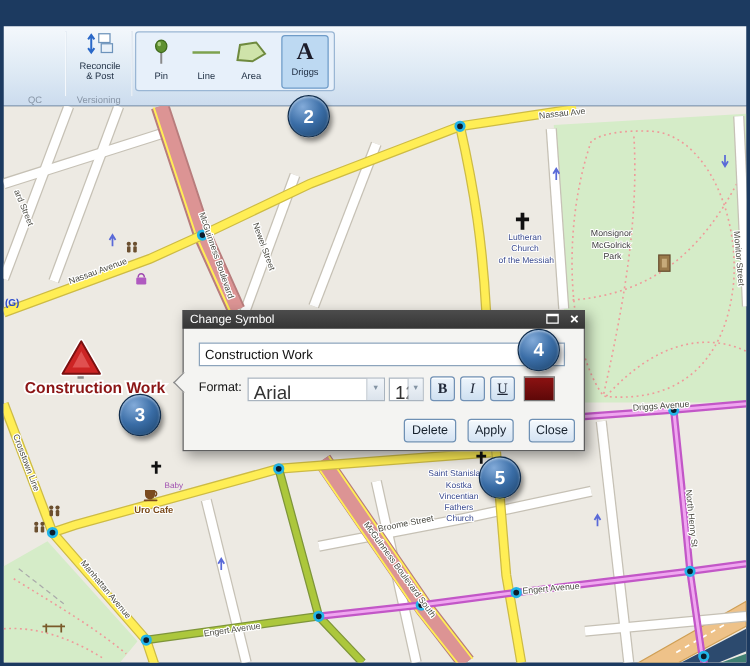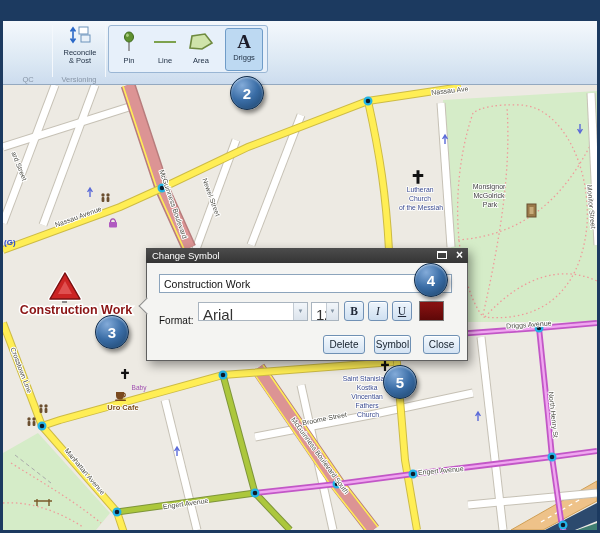--- a/index.html
+++ b/index.html
@@ -35,21 +35,21 @@
   #dlg{position:absolute;left:146px;top:248px;width:322px;height:113px;background:#f4f4f2;
        border:1px solid #5f5f5f;box-shadow:3px 4px 10px rgba(0,0,0,.40);z-index:40;font-size:10px;}
   #dlg::before{content:"";position:absolute;left:-6px;top:51px;width:11px;height:11px;background:#f4f4f2;
        border-left:1px solid #8a8a8a;border-bottom:1px solid #8a8a8a;transform:rotate(45deg);}
   #dlg-title{position:absolute;left:-1px;top:-1px;width:322px;height:15px;
        background:linear-gradient(#4c4c4c,#353535);color:#fff;font-size:9.5px;line-height:15px;padding-left:6px;}
   #dlg-max{position:absolute;right:21px;top:3px;width:10px;height:8px;border:1px solid #fff;border-top:2px solid #fff;}
   #dlg-close{position:absolute;right:5px;top:0px;color:#fff;font-size:12px;font-weight:bold;line-height:14px;}
   #dlg-input{position:absolute;left:12px;top:25px;width:293px;height:19px;border:1px solid #8ca4bc;
        font-size:10.5px;padding:0 4px;font-family:"Liberation Sans",sans-serif;background:#fff;color:#111;}
-  #fmt-label{position:absolute;left:12px;top:56px;color:#111;margin-top:10px;}
+  #fmt-label{position:absolute;left:12px;top:56px;color:#111;}
   .combo{position:absolute;top:53px;height:19px;background:#fff;border:1px solid #a9b4bf;}
   #font-combo{left:51px;width:110px;}
   #size-combo{left:164px;width:28px;padding-left:23px;}
   .combo .val{position:absolute;left:4px;top:3px;font-size:15px;color:#333;}
   .combo .arr{position:absolute;right:0;top:0;bottom:0;width:14px;border-left:1px solid #c3cbd3;
        background:linear-gradient(#f2f6fa,#dbe3ec);color:#8494a4;font-size:6px;text-align:center;line-height:17px;}
   #size-combo .arr{width:12px;}
   .fmtbtn{position:absolute;top:52px;width:20px;height:20px;border:1px solid #7191b5;border-radius:3px;
        background:linear-gradient(#eef5fc,#cfe0f1);font-family:"Liberation Serif",serif;font-size:11.5px;
        text-align:center;line-height:18px;color:#202838;box-shadow:inset 0 1px 0 #fff;}
@@ -362,21 +362,21 @@
     </div>
     <div class="combo" id="size-combo">
       <span class="val">12</span>
       <span class="arr">▼</span>
     </div>
     <div class="fmtbtn" id="btn-bold">B</div>
     <div class="fmtbtn" id="btn-italic">I</div>
     <div class="fmtbtn" id="btn-underline">U</div>
     <div id="swatch"></div>
     <div class="dlgbtn" id="btn-delete">Delete</div>
-    <div class="dlgbtn" id="btn-apply">Symbol</div>
+    <div class="dlgbtn" id="btn-apply">Apply</div>
     <div class="dlgbtn" id="btn-close">Close</div>
   </div>
 
   <div class="badge" id="badge2">2</div>
   <div class="badge" id="badge3">3</div>
   <div class="badge" id="badge4">4</div>
   <div class="badge" id="badge5">5</div>
 
 </div>
 

